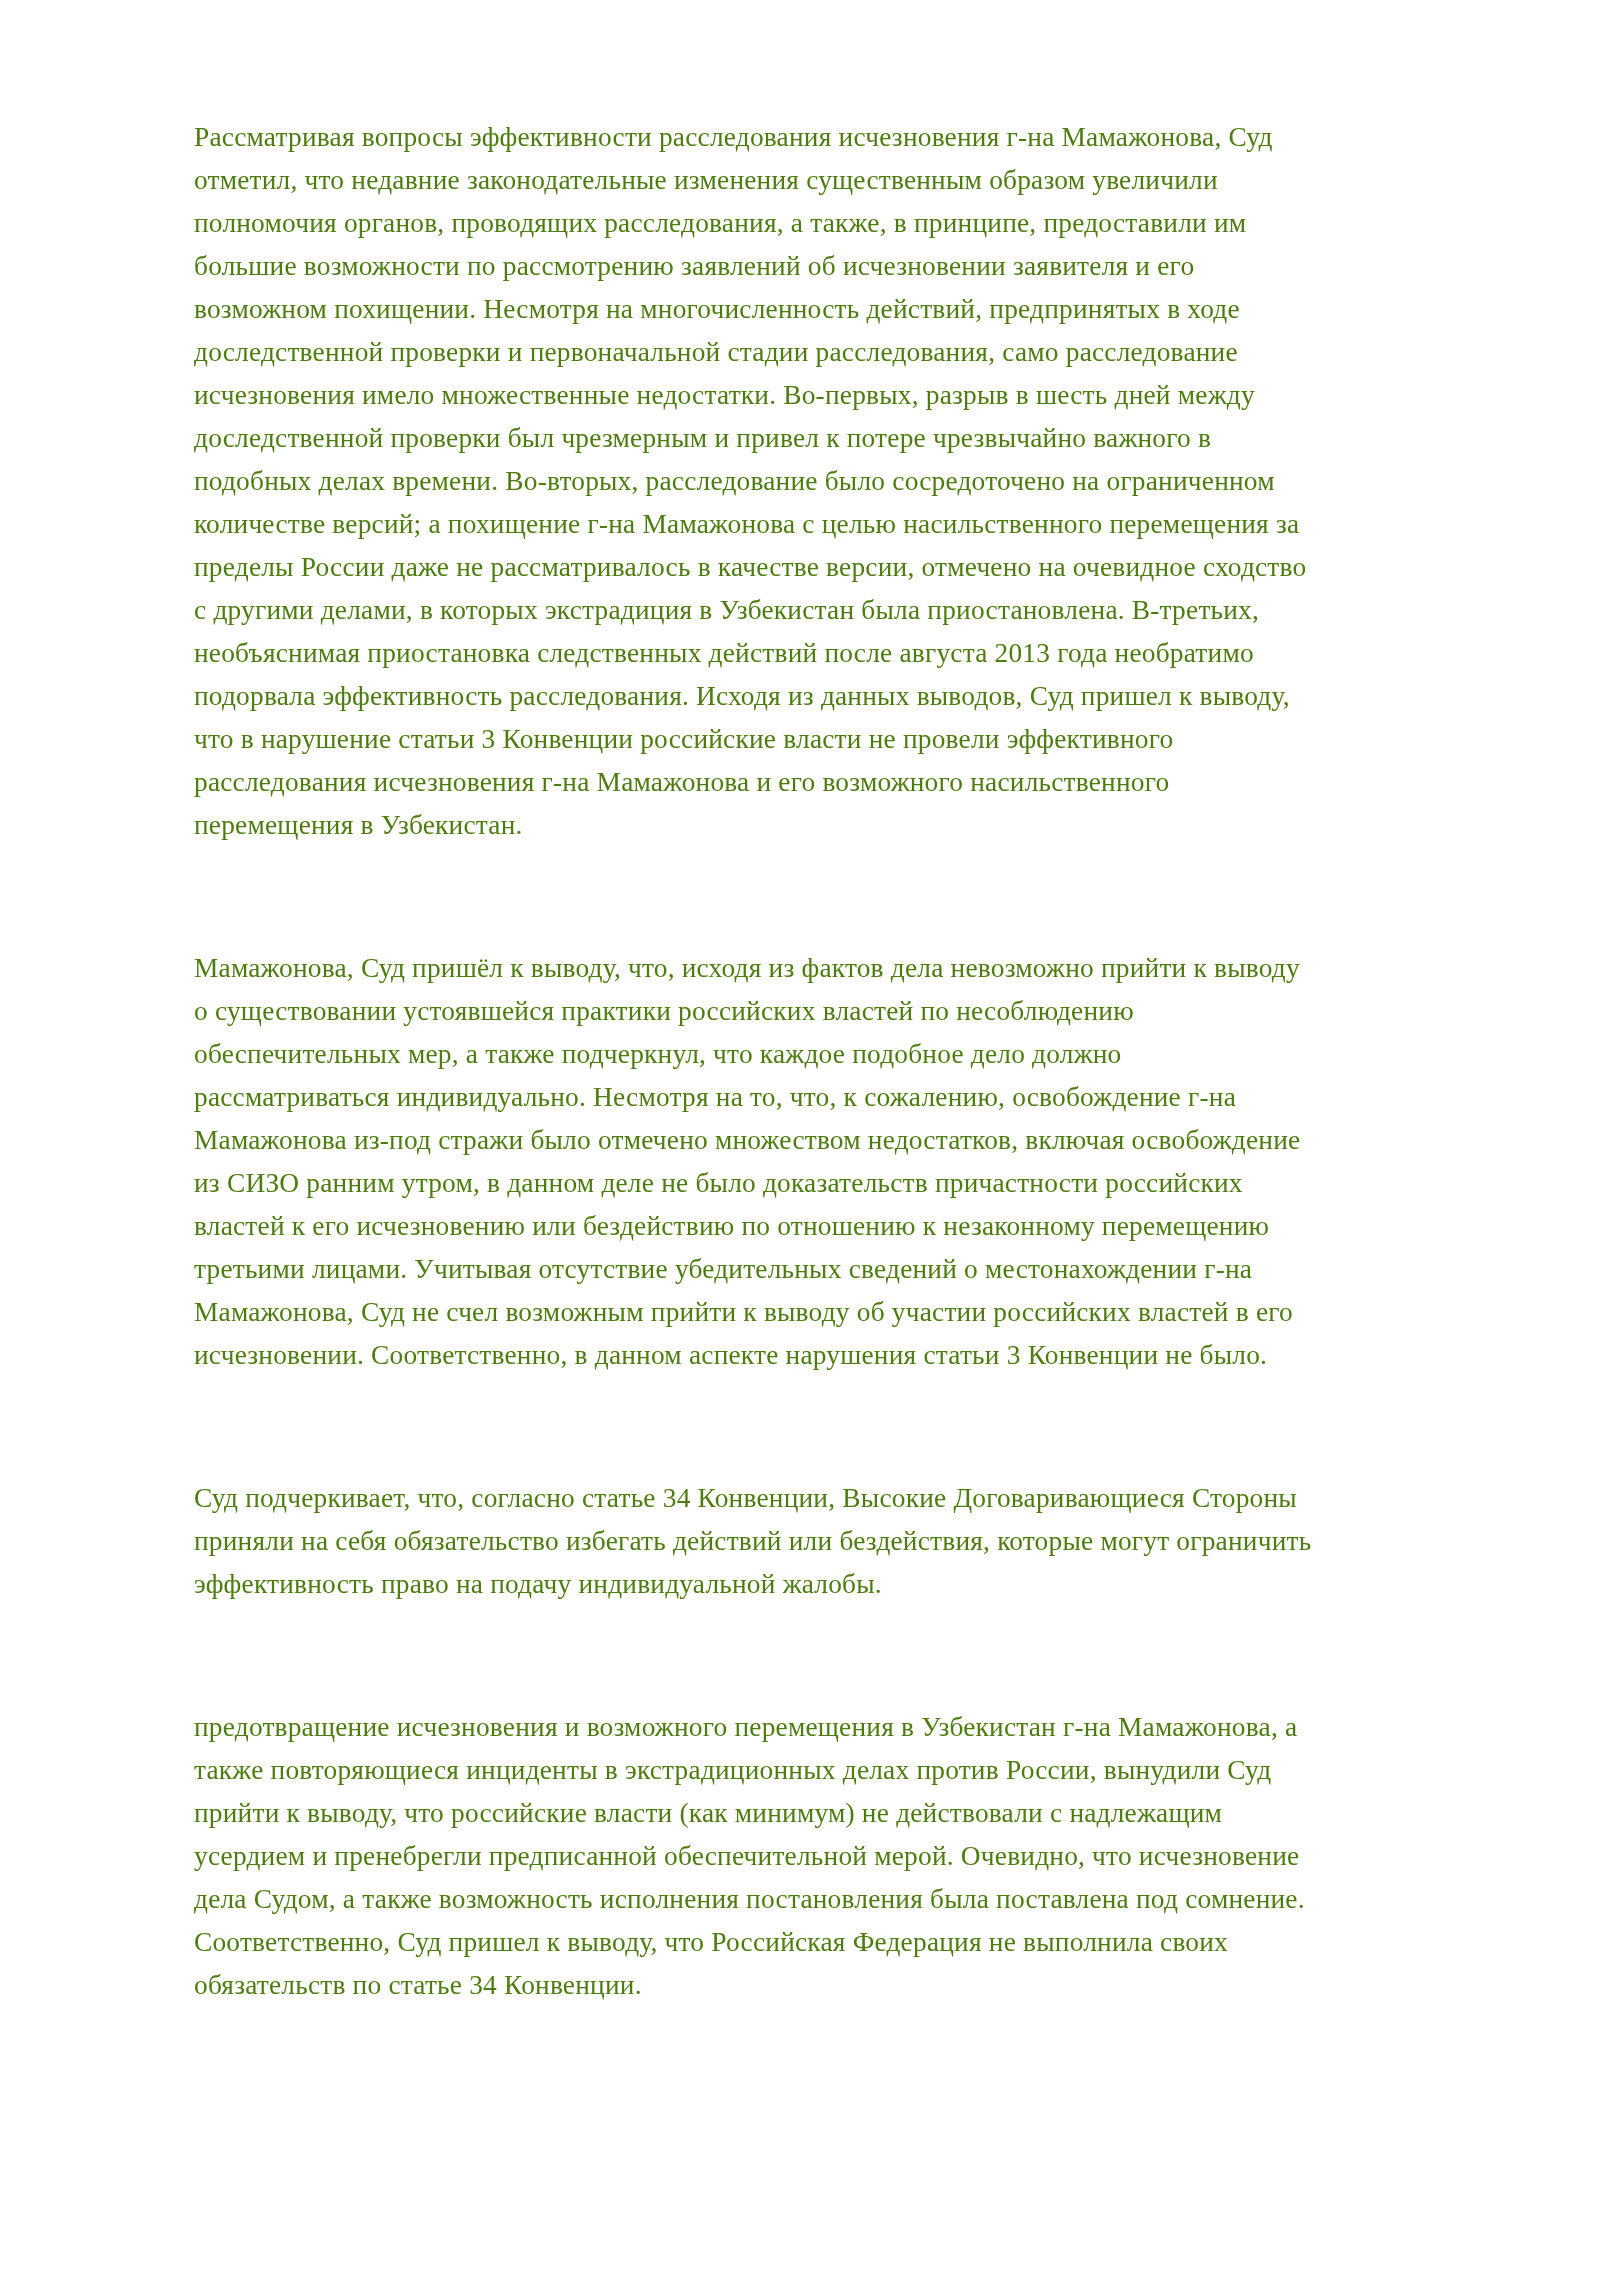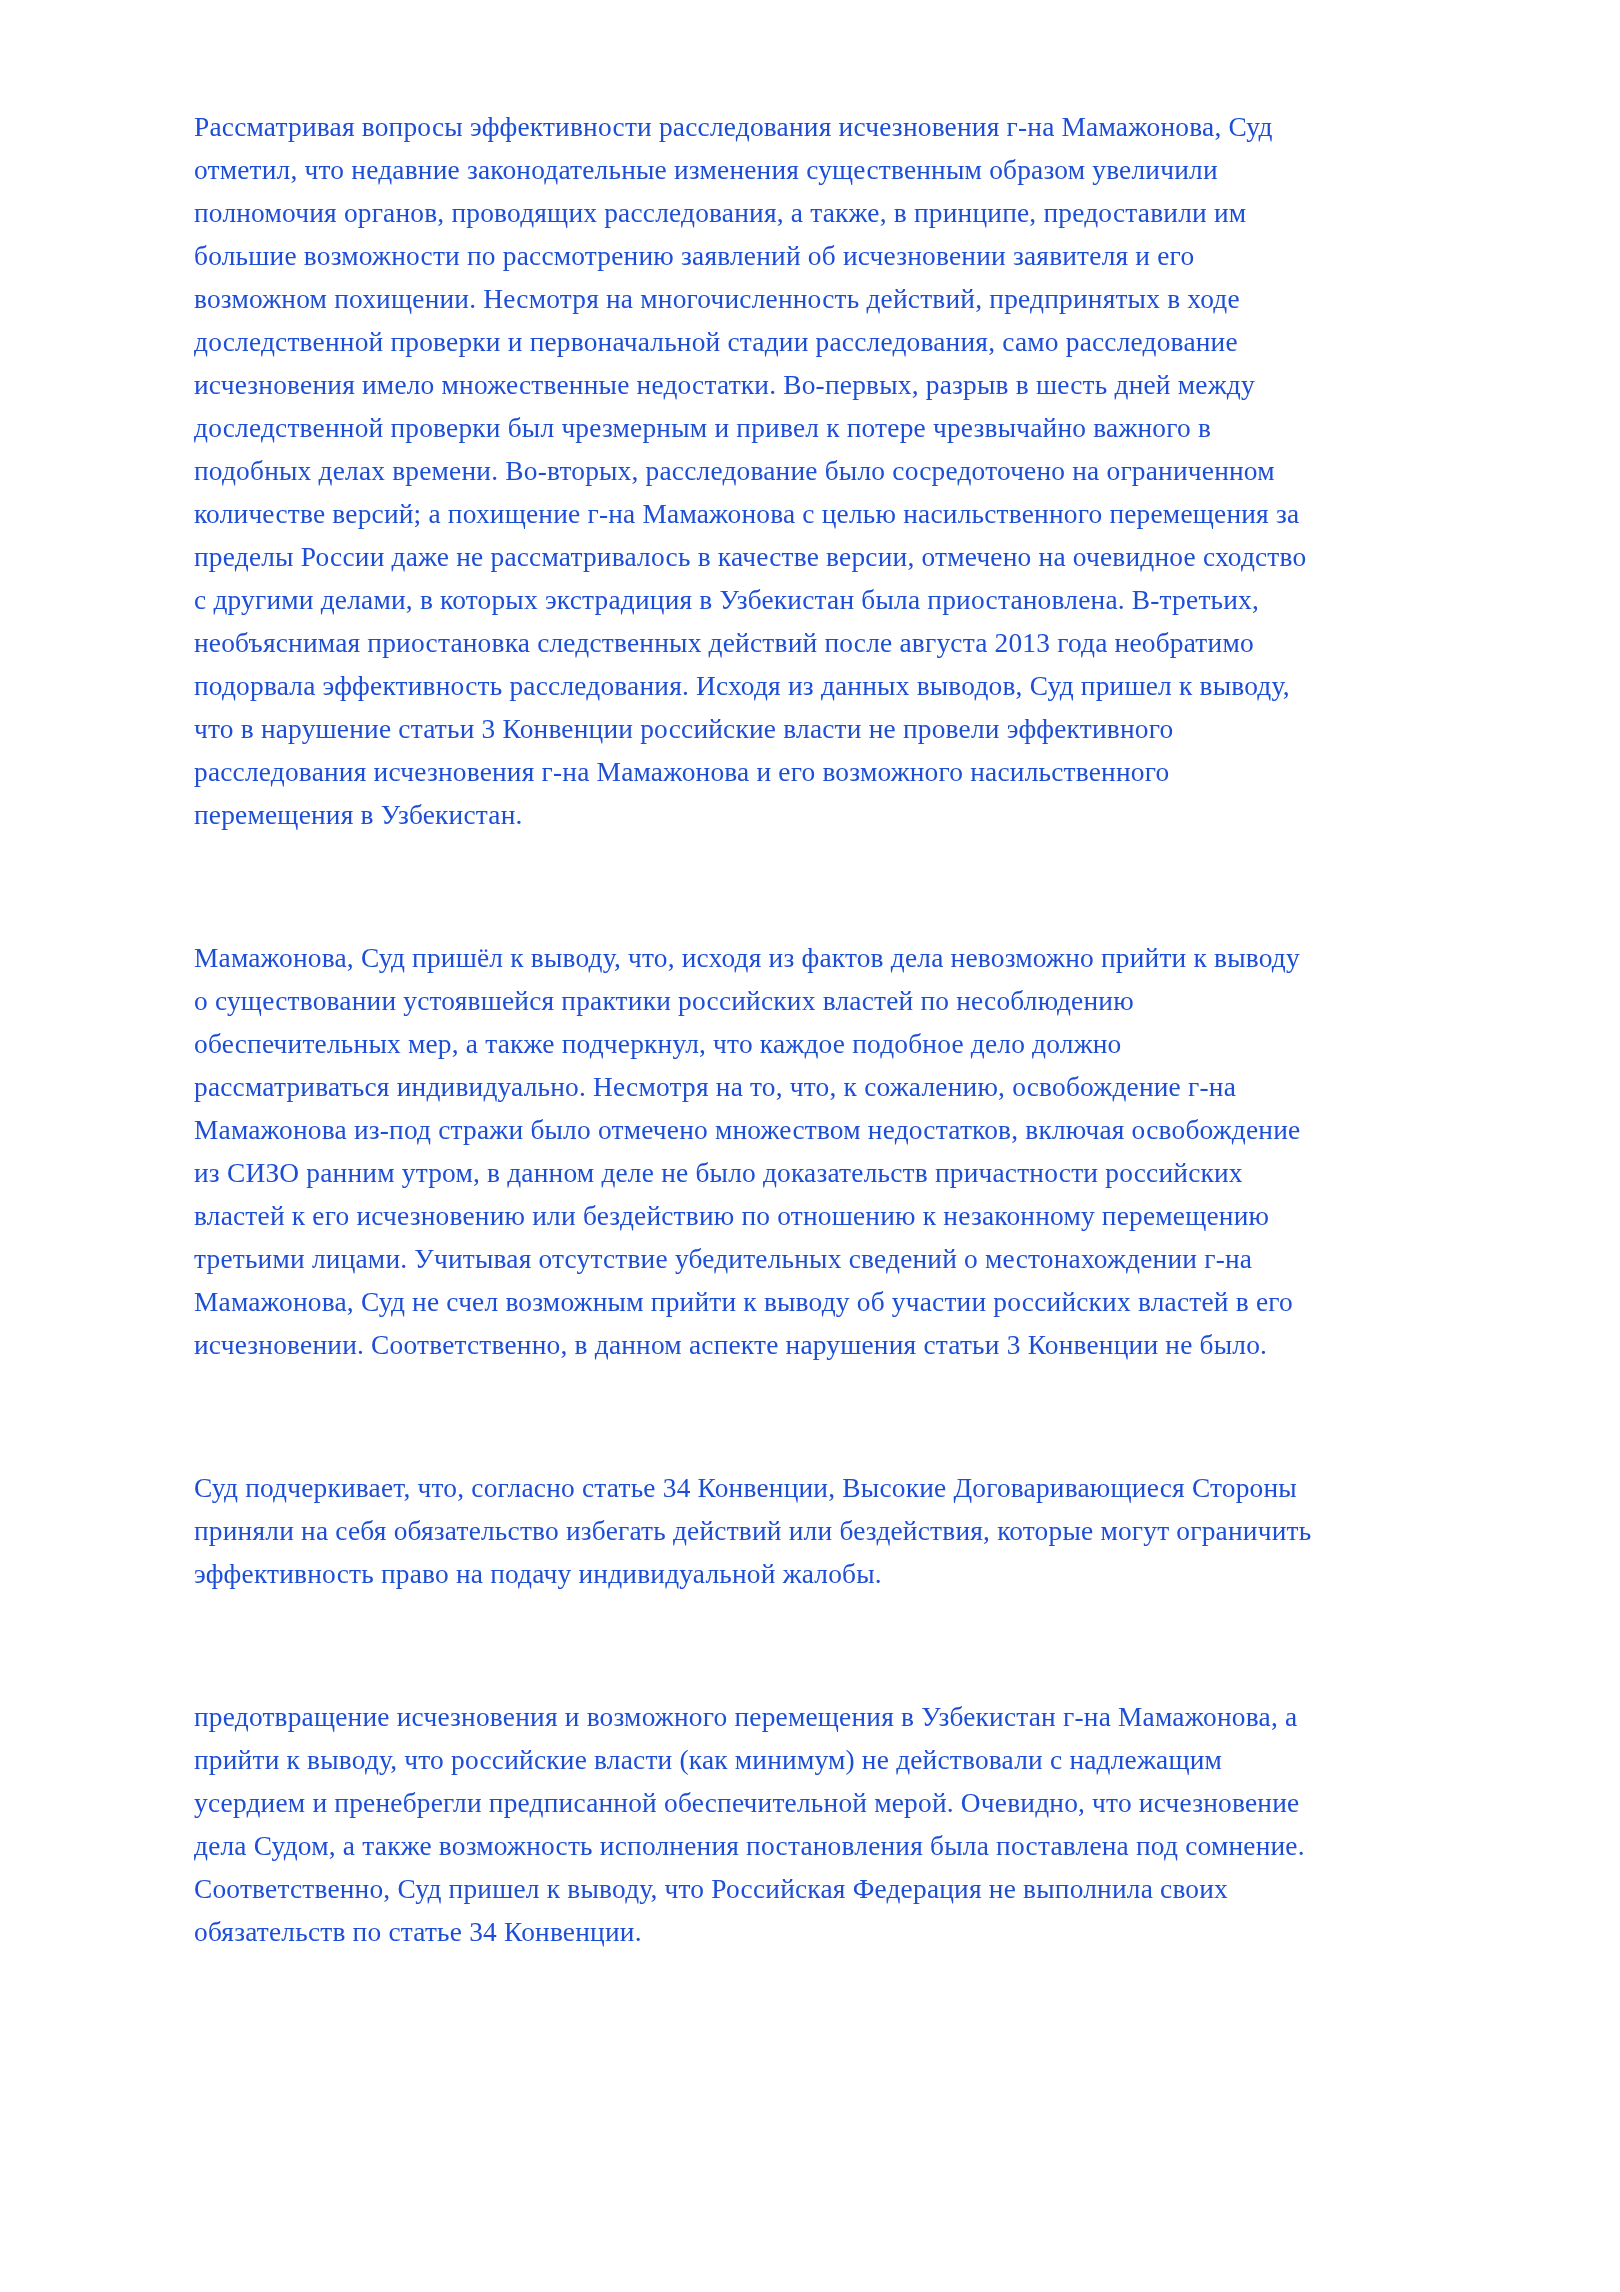--- a/index.html
+++ b/index.html
@@ -17,26 +17,26 @@
       position: absolute;
       left: 0;
       top: 0;
       width: 1620px;
       height: 2293px;
       background: #ffffff;
     }
     .text-body {
       position: absolute;
       left: 194px;
-      top: 106px;
+      top: 116px;
       width: 1333px;
       font-family: "Liberation Serif", "DejaVu Serif", serif;
       font-size: 27.4px;
       letter-spacing: 0.2px;
-      color: #1d4ed8;
+      color: #4d7c0f;
     }
     .paragraph {
       margin: 0 0 100px 0;
     }
     .line {
       display: block;
       height: 43px;
       line-height: 43px;
       white-space: nowrap;
     }
@@ -81,20 +81,21 @@
     </div>
 
     <div class="paragraph">
       <span class="line">Суд подчеркивает, что, согласно статье 34 Конвенции, Высокие Договаривающиеся Стороны</span>
       <span class="line">приняли на себя обязательство избегать действий или бездействия, которые могут ограничить</span>
       <span class="line">эффективность право на подачу индивидуальной жалобы.</span>
     </div>
 
     <div class="paragraph">
       <span class="line">предотвращение исчезновения и возможного перемещения в Узбекистан г-на Мамажонова, а</span>
+      <span class="line">также повторяющиеся инциденты в экстрадиционных делах против России, вынудили Суд</span>
       <span class="line">прийти к выводу, что российские власти (как минимум) не действовали с надлежащим</span>
       <span class="line">усердием и пренебрегли предписанной обеспечительной мерой. Очевидно, что исчезновение</span>
       <span class="line">дела Судом, а также возможность исполнения постановления была поставлена под сомнение.</span>
       <span class="line">Соответственно, Суд пришел к выводу, что Российская Федерация не выполнила своих</span>
       <span class="line">обязательств по статье 34 Конвенции.</span>
     </div>
 
   </div>
 </div>
 

